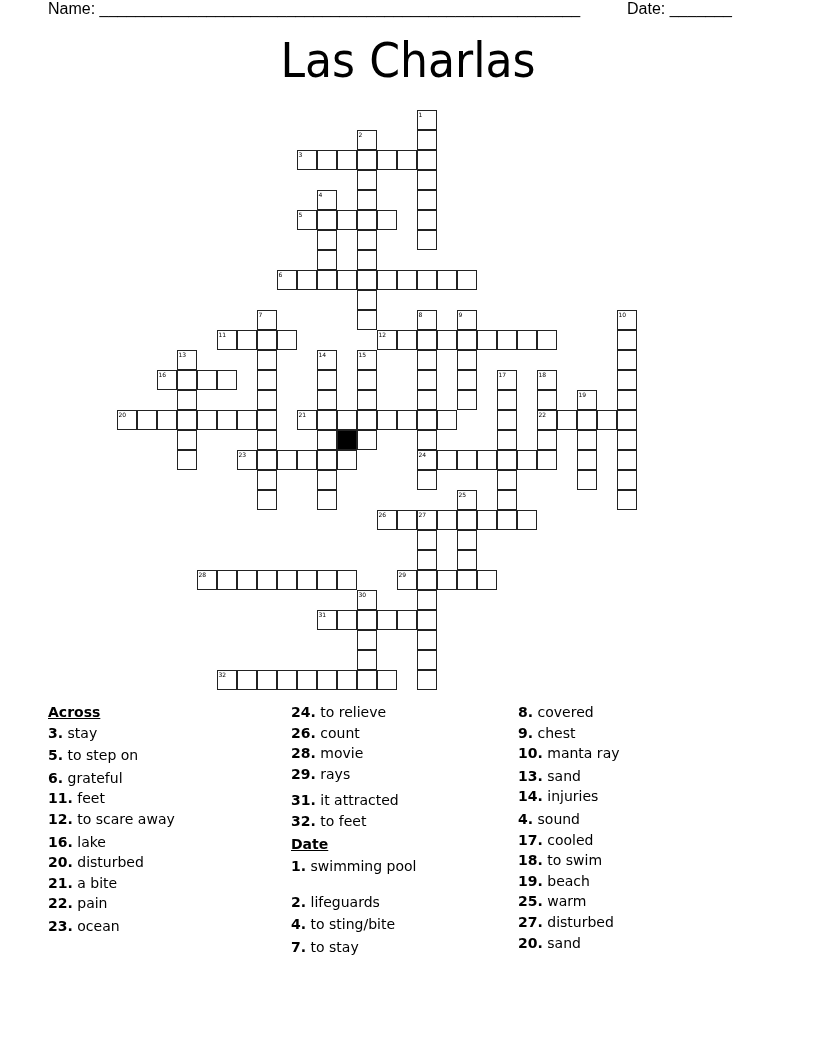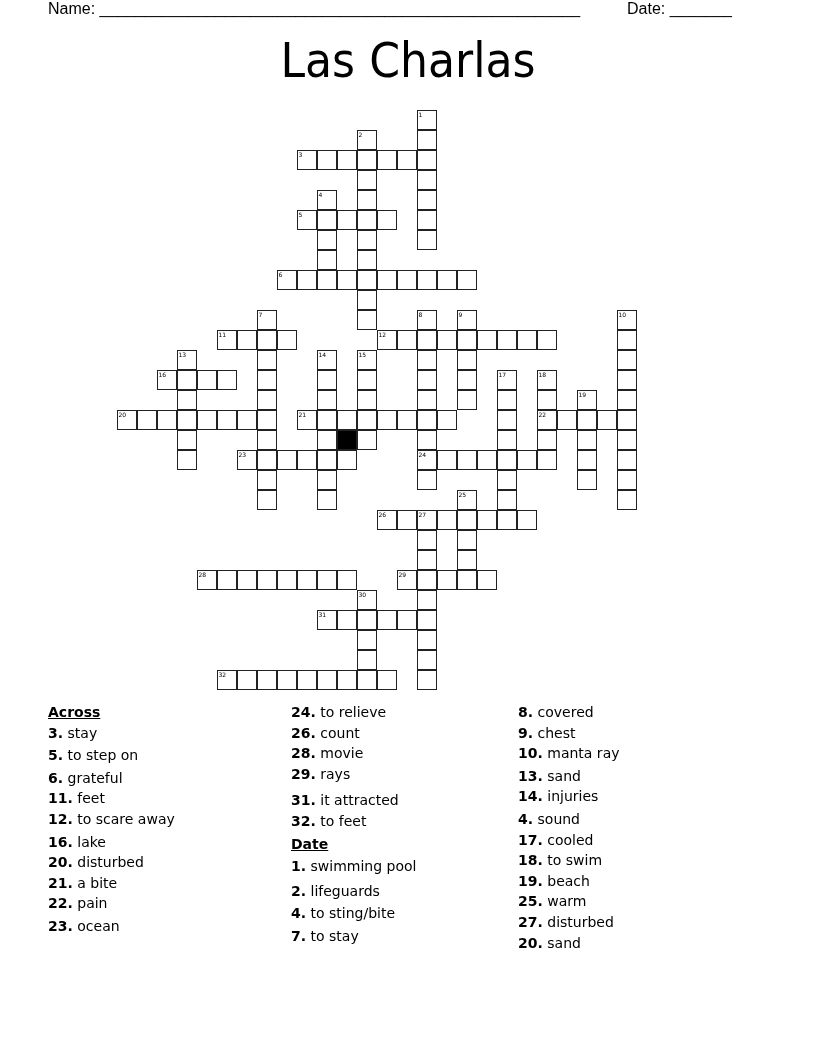--- a/index.html
+++ b/index.html
@@ -300,21 +300,21 @@
 
 <div class="clues col2">
   <div class="clue"><span class="n">24.</span> <span>to relieve</span></div>
   <div class="clue"><span class="n">26.</span> <span>count</span></div>
   <div class="clue"><span class="n">28.</span> <span>movie</span></div>
   <div class="clue"><span class="n">29.</span> <span>rays</span></div>
   <div class="clue" style="margin-top:6px"><span class="n">31.</span> <span>it attracted</span></div>
   <div class="clue"><span class="n">32.</span> <span>to feet</span></div>
   <div class="hdr" style="margin-top:2px">Date</div>
   <div class="clue" style="margin-top:2px"><span class="n">1.</span> <span>swimming pool</span></div>
-  <div class="clue" style="margin-top:4px"><span class="n">2.</span> <span>lifeguards</span></div>
+  <div class="clue" style="margin-top:15px"><span class="n">2.</span> <span>lifeguards</span></div>
   <div class="clue" style="margin-top:2px"><span class="n">4.</span> <span>to sting/bite</span></div>
   <div class="clue" style="margin-top:2px"><span class="n">7.</span> <span>to stay</span></div>
 </div>
 
 <div class="clues col3">
   <div class="clue"><span class="n">8.</span> <span>covered</span></div>
   <div class="clue"><span class="n">9.</span> <span>chest</span></div>
   <div class="clue"><span class="n">10.</span> <span>manta ray</span></div>
   <div class="clue" style="margin-top:2px"><span class="n">13.</span> <span>sand</span></div>
   <div class="clue"><span class="n">14.</span> <span>injuries</span></div>

